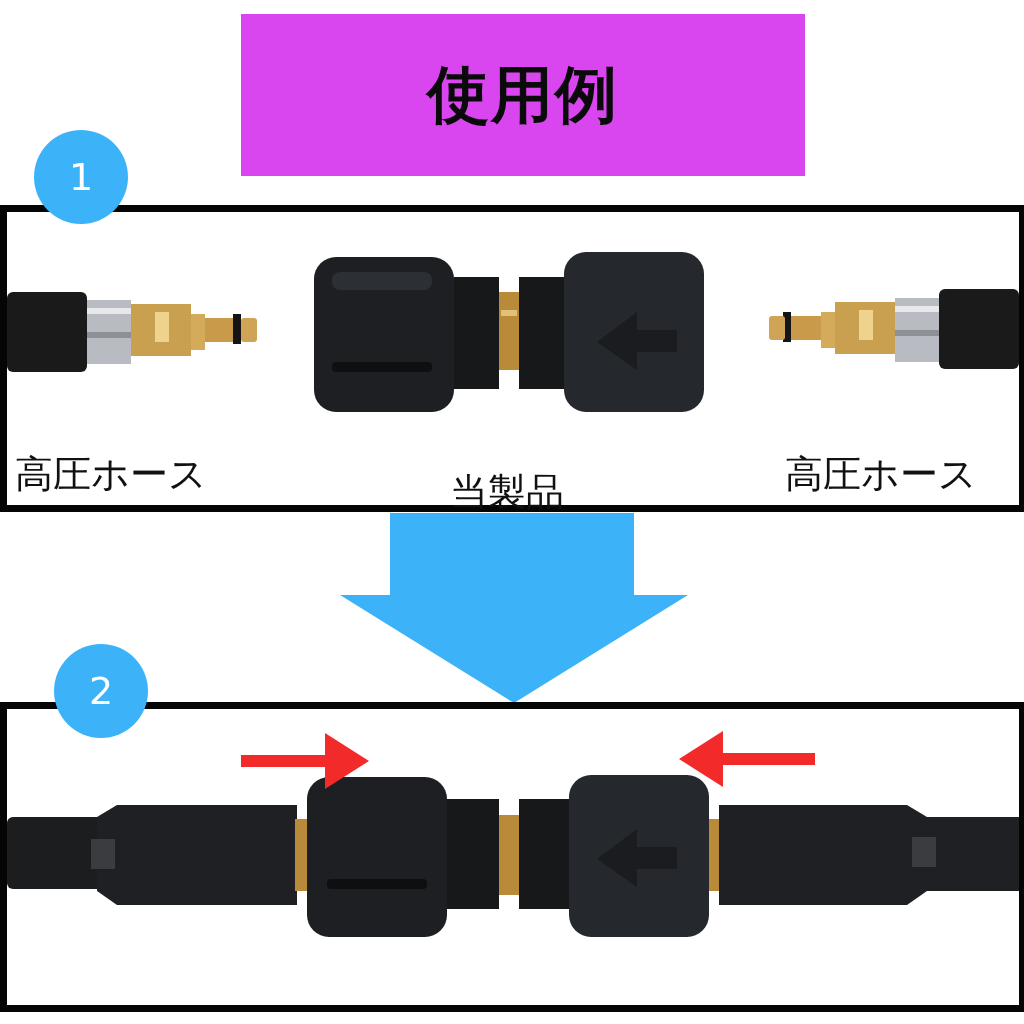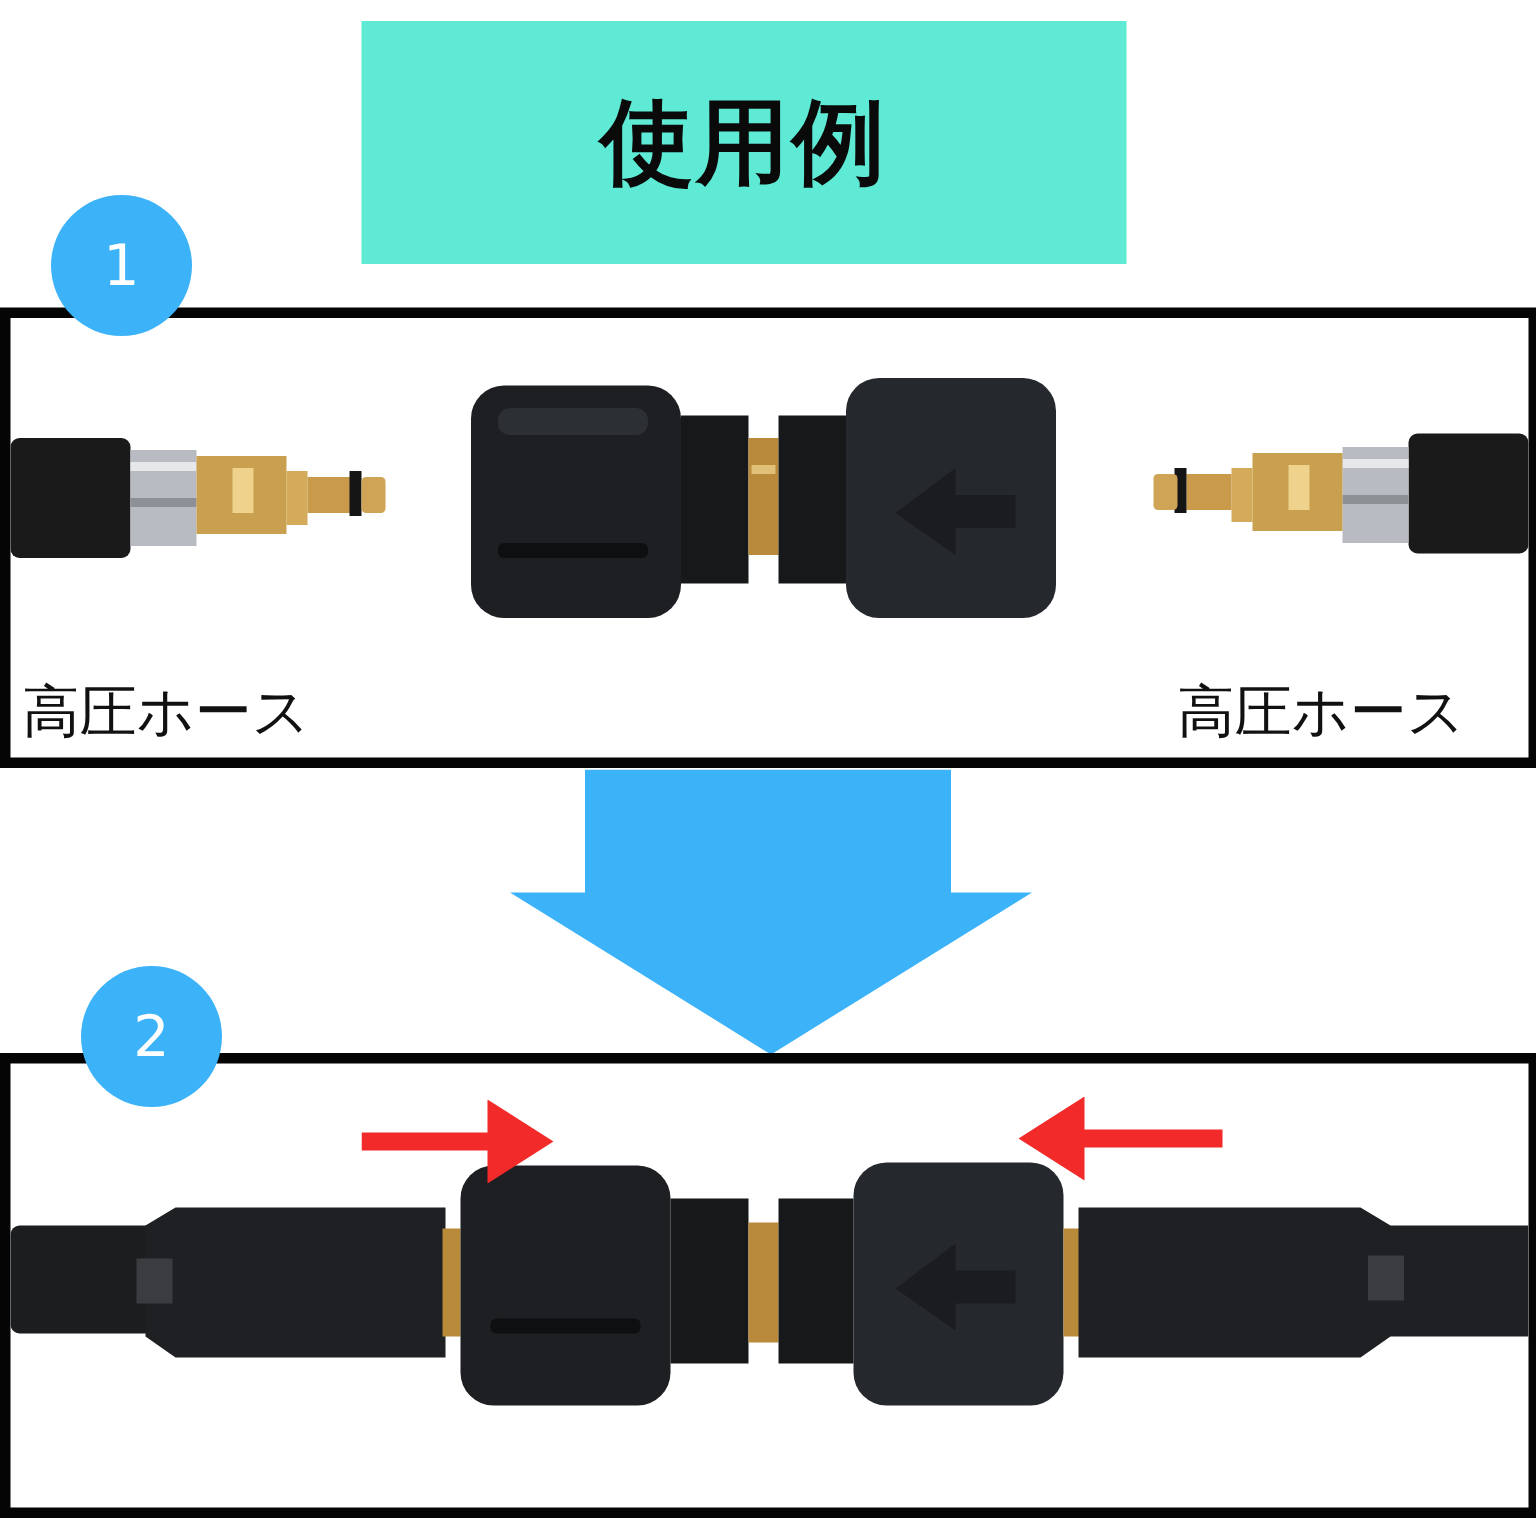--- a/index.html
+++ b/index.html
@@ -1,17 +1,17 @@
 <!DOCTYPE html>
 <html><head>
 <meta charset="utf-8">
 <style>
   html,body{margin:0;padding:0;background:#ffffff;}
   body{width:1024px;height:1024px;position:relative;overflow:hidden;font-family:"DejaVu Sans","Liberation Sans",sans-serif;}
-  .title-box{position:absolute;left:241px;top:14px;width:510px;height:162px;background:#5eead4;display:flex;align-items:center;justify-content:center;}
+  .title-box{position:absolute;left:241px;top:14px;width:564px;height:162px;background:#d946ef;display:flex;align-items:center;justify-content:center;}
   .title-box span{font-size:62px;font-weight:bold;color:#0a0a0a;letter-spacing:2px;}
   .panel{position:absolute;left:0;width:1012px;border:7px solid #050505;background:#fff;}
   .panel1{top:205px;height:293px;}
   .panel2{top:702px;height:296px;}
   .badge{position:absolute;width:94px;height:94px;border-radius:50%;background:#3cb3f9;color:#fff;font-size:38px;display:flex;align-items:center;justify-content:center;z-index:5;}
   .badge1{left:34px;top:130px;}
   .badge2{left:54px;top:644px;}
   .label{position:absolute;font-size:38px;color:#111;white-space:nowrap;margin-top:32px;}
   .down-arrow{position:absolute;left:336px;top:513px;width:356px;height:190px;}
   .red-arrow{position:absolute;}
@@ -62,20 +62,21 @@
       <rect x="888" y="118" width="44" height="6" fill="#8d9196"></rect>
       <rect x="828" y="90" width="60" height="52" fill="#c9a04f"></rect>
       <rect x="852" y="98" width="14" height="30" fill="#efd38c"></rect>
       <rect x="814" y="100" width="14" height="36" fill="#d4ab5a"></rect>
       <rect x="784" y="104" width="30" height="24" fill="#c89a4a"></rect>
       <rect x="776" y="100" width="8" height="30" fill="#151515"></rect>
       <rect x="762" y="104" width="16" height="24" rx="3" fill="#cfa456"></rect>
     </g>
   </svg>
   <span class="label" style="left:8px;top:205px;">高圧ホース</span>
+  <span class="label" style="left:443px;top:223px;">当製品</span>
   <span class="label" style="left:778px;top:205px;">高圧ホース</span>
 </div>
 
 <div class="down-arrow">
   <svg width="356" height="190" viewBox="0 0 356 190">
     <polygon points="54,0 298,0 298,82 352,82 178,190 4,82 54,82" fill="#3cb3f9"></polygon>
   </svg>
 </div>
 
 <div class="badge badge2">

